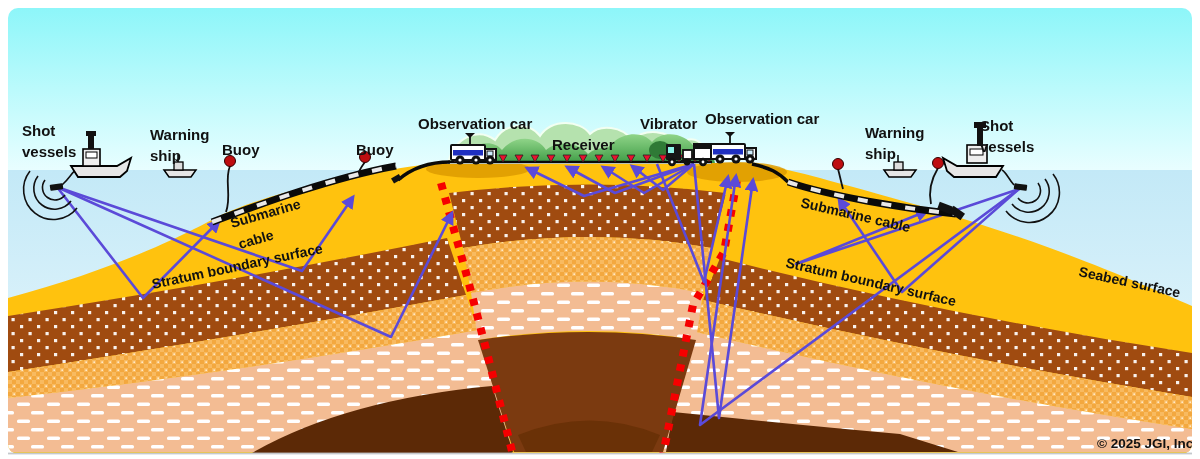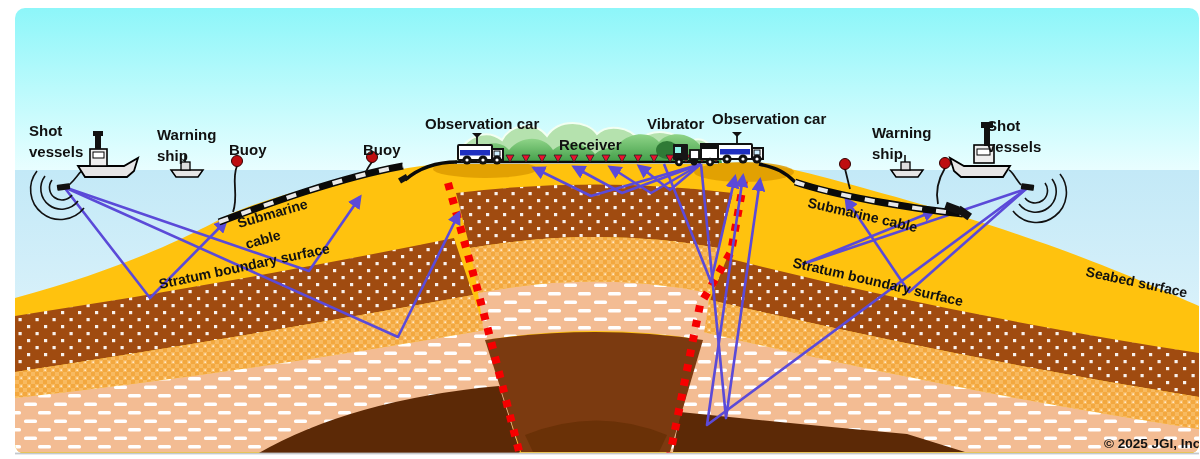--- a/index.html
+++ b/index.html
@@ -1,16 +1,16 @@
 <!DOCTYPE html>
 <html><head>
 <meta charset="utf-8">
 <style>
   html,body{margin:0;padding:0;background:#fff;}
-  .stage{width:1028px;height:459px;position:relative;background:#fff;margin-left:7px;}
+  .stage{width:1028px;height:459px;position:relative;background:#fff;}
   svg{display:block;}
   text{font-family:"Liberation Sans",sans-serif;fill:#111;}
   .lbl{font-size:15px;font-weight:600;}
   .lbl-sm{font-size:14px;font-weight:600;}
   .lbl-bold{font-size:14px;font-weight:700;}
   .lbl-copy{font-size:13.5px;font-weight:700;}
 </style>
 </head>
 <body>
 

